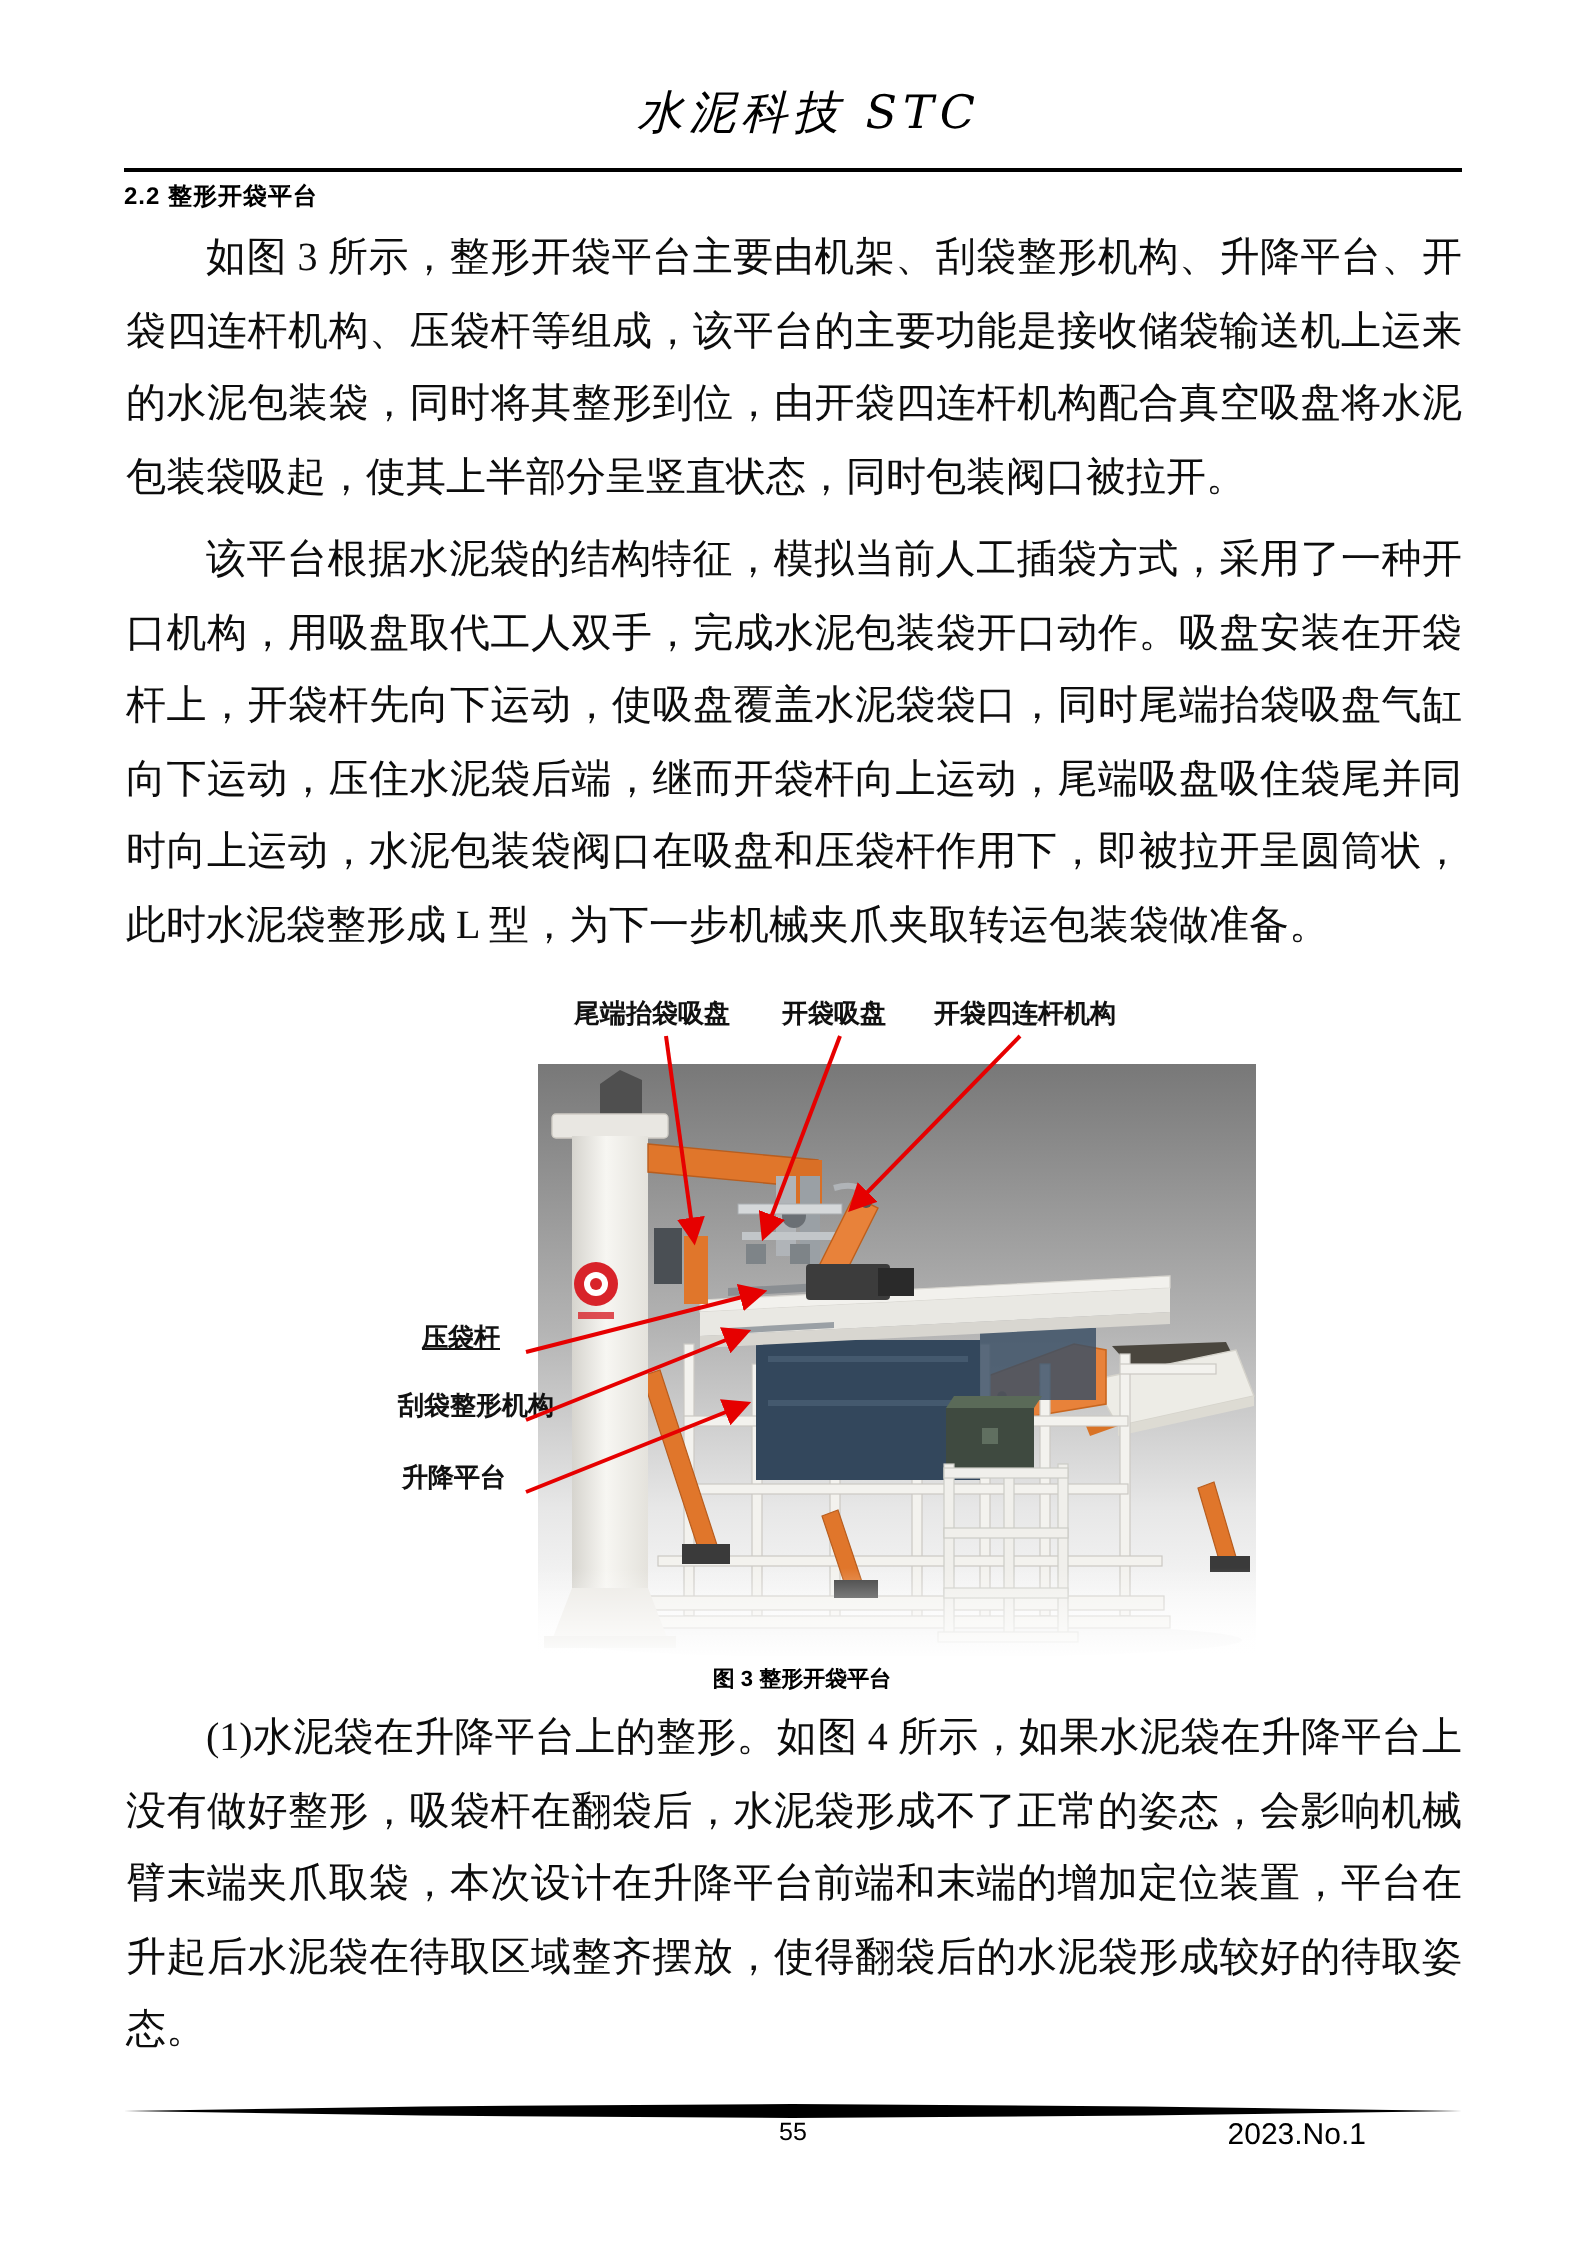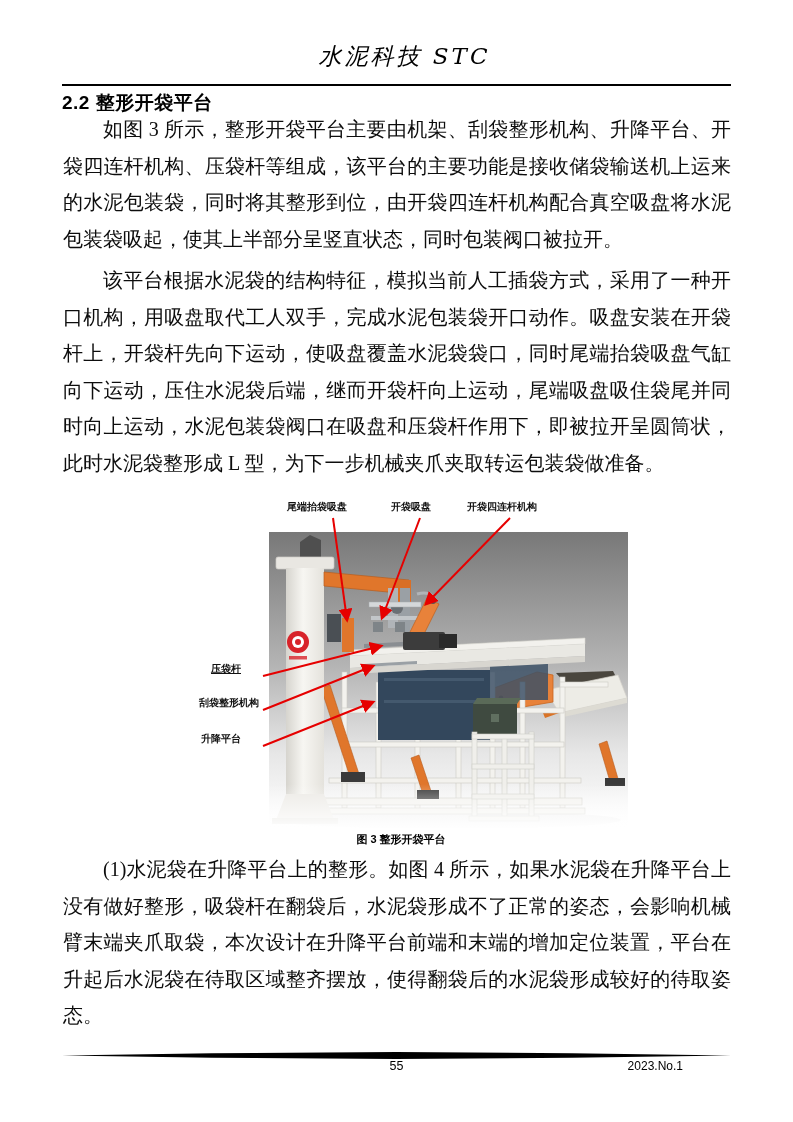--- a/index.html
+++ b/index.html
@@ -13,58 +13,58 @@
     position:absolute; top:41px; left:0; width:100%; text-align:center;
     font-family:"DejaVu Serif","Liberation Serif",serif; font-style:italic;
     font-size:23px; letter-spacing:3px; color:#000;padding-left:16px;
   }
   .header-rule {
     position:absolute; top:84px; left:62px; width:669px; height:2px; background:#000;
   }
   .section-heading {
     position:absolute; top:90px; left:62px;
     font-family:"Liberation Sans","DejaVu Sans",sans-serif;
-    font-weight:bold; font-size:19px; color:#000; letter-spacing:0.5px;
+    font-weight:bold; font-size:12px; color:#000; letter-spacing:0.5px;
   }
   .para {
     position:absolute; left:63px; width:668px;
     font-size:20px; line-height:36.5px; text-align:justify;
     text-justify:inter-ideograph; text-indent:2em; color:#0d0d0d;
   }
   .para-1 { top:111px; }
   .para-2 { top:262px; }
   .para-3 { top:851px; }
 
   .figure-block { position:absolute; left:170px; top:494px; width:462px; height:362px; }
   .figure-photo { position:absolute; left:99px; top:38px; width:359px; height:296px; }
   .figure-photo svg { display:block; width:100%; height:100%; }
   .fig-label {
     position:absolute; font-family:"Liberation Sans","DejaVu Sans",sans-serif;
-    font-weight:600; font-size:10px; color:#111; white-space:nowrap; line-height:20px;
+    font-weight:600; font-size:13px; color:#111; white-space:nowrap; line-height:20px;
   }
   .lbl-tail    { left:117px; top:3px; }
   .lbl-open    { left:221px; top:3px; }
   .lbl-linkage { left:297px; top:3px; }
   .lbl-press   { left:41px;  top:165px;text-decoration:underline; }
   .lbl-scrape  { left:1px;   top:199px;margin-left:28px; }
   .lbl-lift    { left:31px;  top:235px; }
   .annot { position:absolute; left:0; top:0; width:462px; height:362px; pointer-events:none; }
   .figure-caption {
     position:absolute; top:338px; left:0; width:100%; text-align:center;
     font-family:"Liberation Sans","DejaVu Sans",sans-serif;
     font-weight:bold; font-size:11px; color:#000;
   }
   .footer-rule { position:absolute; top:1052px; left:62px; width:669px; height:7px; }
   .page-number {
     position:absolute; top:1059px; left:0; width:100%; text-align:center;
     font-family:"Liberation Sans","DejaVu Sans",sans-serif; font-size:12.5px; color:#000;
   }
   .issue-label {
     position:absolute; top:1059px; right:110px;
-    font-family:"Liberation Sans","DejaVu Sans",sans-serif; font-size:12px; color:#000;
+    font-family:"Liberation Sans","DejaVu Sans",sans-serif; font-size:15px; color:#000;
   }
 </style>
 </head>
 <body>
 
 <div class="page">
 
   <div class="journal-title">水泥科技 STC</div>
   <div class="header-rule"></div>
   <div class="section-heading">2.2 整形开袋平台</div>

